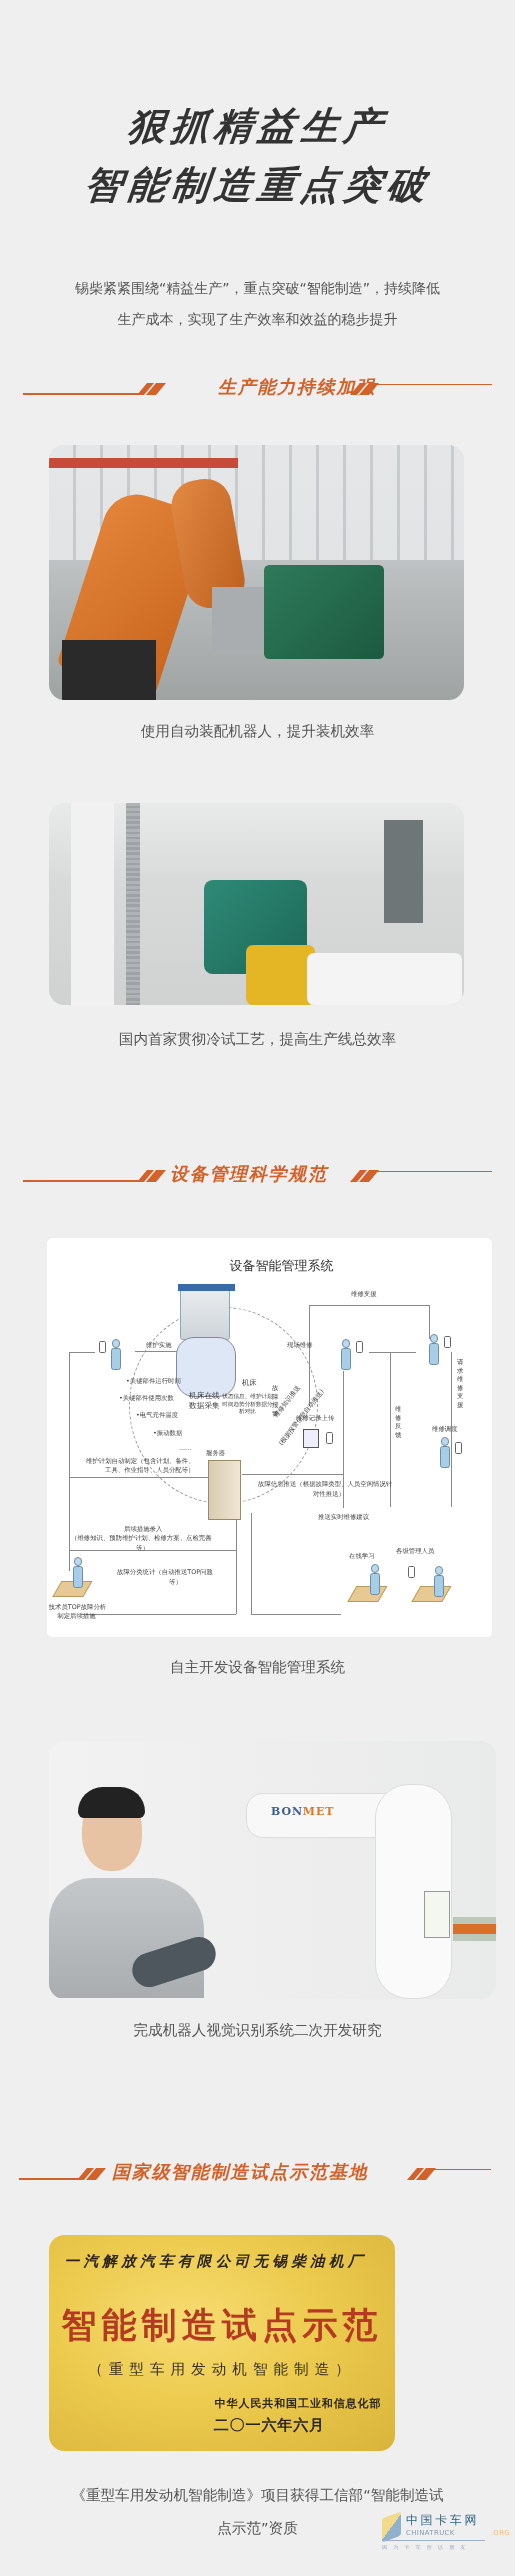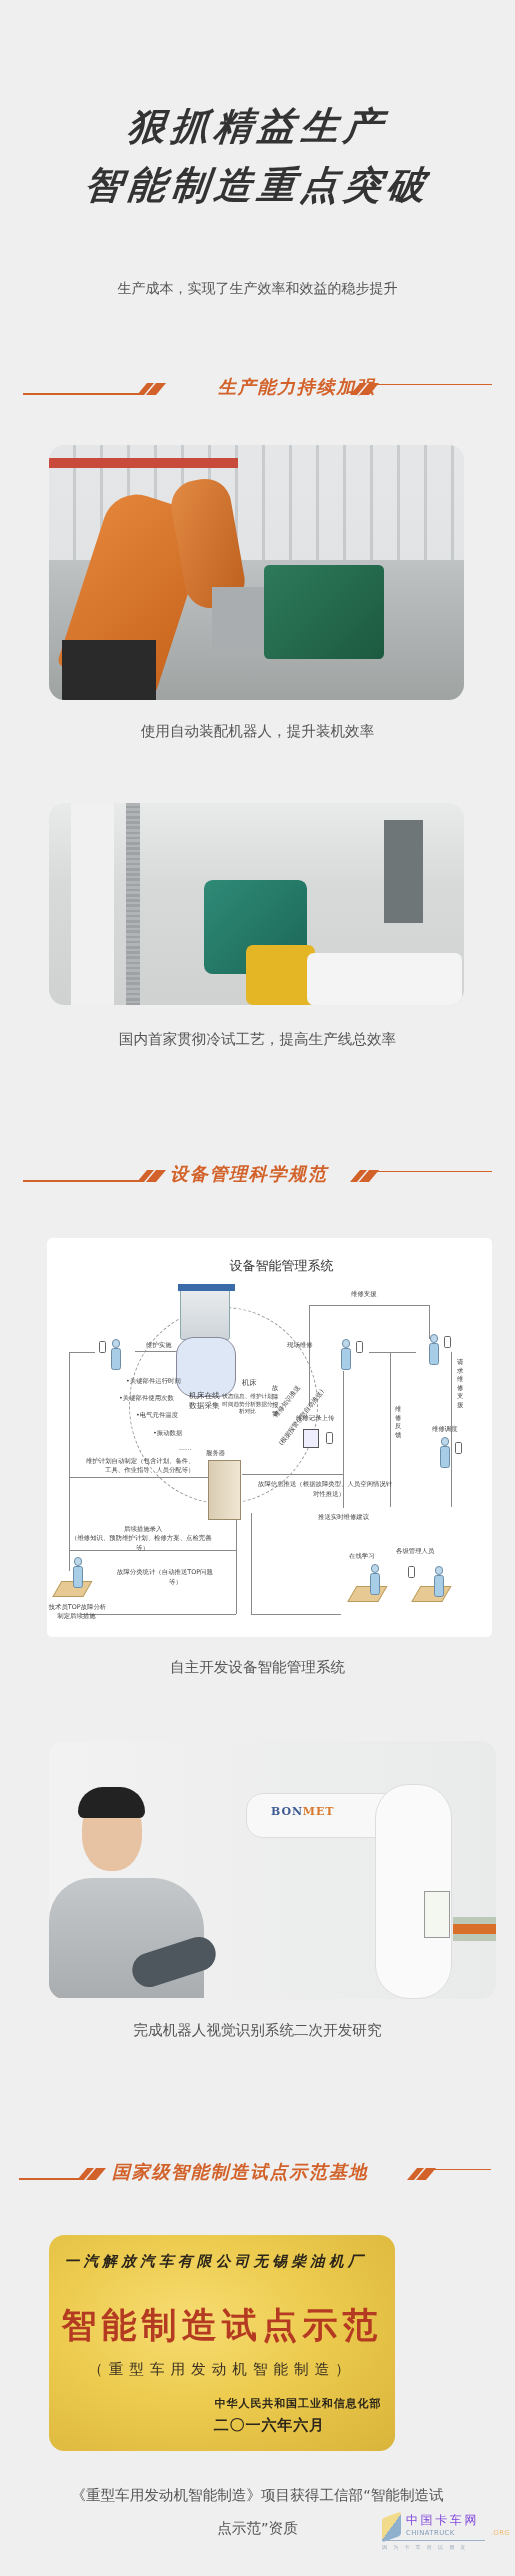--- a/index.html
+++ b/index.html
@@ -63,33 +63,34 @@
   .p4 .stripe { position:absolute; left:404px; top:176px; width:43px; height:24px; background: linear-gradient(180deg,#bcc9b8 0 30%,#d9702a 30% 70%,#bcc9b8 70%); }
   
   .plaque { background: radial-gradient(ellipse at 40% 40%, #f7dc72 0%, #eccb4e 45%, #d9b43a 100%); }
   .plaque .org { position:absolute; left:15.5px; top:17px; font-family:"DejaVu Serif","Liberation Serif",serif; font-weight:bold; font-size:14.6px; color:#2a241a; letter-spacing:4.3px; font-style:italic; }
   .plaque .big { position:absolute; left:0; width:100%; top:67px; text-align:center; font-family:"DejaVu Serif","Liberation Serif",serif; font-weight:bold; font-size:35px; color:#b53a22; letter-spacing:5.2px; }
   .plaque .sub { position:absolute; left:0; width:100%; top:125px; text-align:center; font-family:"DejaVu Serif","Liberation Serif",serif; font-size:14.6px; color:#3a3022; letter-spacing:6px; }
   .plaque .issuer { position:absolute; right:13.7px; top:161px; font-family:"DejaVu Serif","Liberation Serif",serif; font-weight:bold; font-size:11px; color:#2a241a; letter-spacing:0.9px; }
   .plaque .date { position:absolute; right:70px; top:181px; font-family:"DejaVu Serif","Liberation Serif",serif; font-weight:bold; font-size:15px; color:#2a241a; letter-spacing:0.9px; }
   .watermark { left:382px; top:2512px; width:107px; height:52px; opacity:.85; }
   .watermark .cube { position:absolute; left:0; top:3.4px; width:19px; height:24px; background: linear-gradient(135deg,#f3d77a 50%,#7fa7c9 50%); transform: skewY(-20deg); border-radius:2.6px; }
-  .watermark .cn { position:absolute; left:24px; top:0; font-family:"DejaVu Serif","Liberation Serif",serif; font-size:12px; color:#6d28d9; letter-spacing:2.6px; }
+  .watermark .cn { position:absolute; left:24px; top:0; font-family:"DejaVu Serif","Liberation Serif",serif; font-size:12px; color:#0c4a6e; letter-spacing:2.6px; }
   .watermark .en { position:absolute; left:24px; top:17px; font-size:6.9px; color:#6f8eb0; letter-spacing:0.4px; }
   .watermark .en .org { color:#f0b45a;margin-left:36px; }
   .watermark .rule { position:absolute; left:0; top:28px; width:103px; height:0.9px; background:#8fa8c2; }
   .watermark .slogan { position:absolute; left:0; top:32px; font-size:5.2px; color:#8fa0b4; letter-spacing:6px; }
 </style>
 </head>
 <body>
 
 <div class="abs title-line" style="top:101px;">狠抓精益生产</div>
 <div class="abs title-line" style="top:160px;">智能制造重点突破</div>
 
 <div class="abs intro" style="top:273px;">
+  <div>锡柴紧紧围绕“精益生产”，重点突破“智能制造”，持续降低</div>
   <div>生产成本，实现了生产效率和效益的稳步提升</div>
 </div>
 
 <div class="abs sec-head" style="top:375px;">
   <div class="line-l" style="left:23px; top:18px; width:118px;"></div>
   <div class="slash" style="left:142px; top:7.7px;"></div>
   <div class="label" style="left:170px;margin-left:48px;">生产能力持续加强</div>
   <div class="slash" style="left:355px; top:7.7px;"></div>
   <div class="line-r" style="left:374px; top:8.6px; width:118px;"></div>
 </div>

